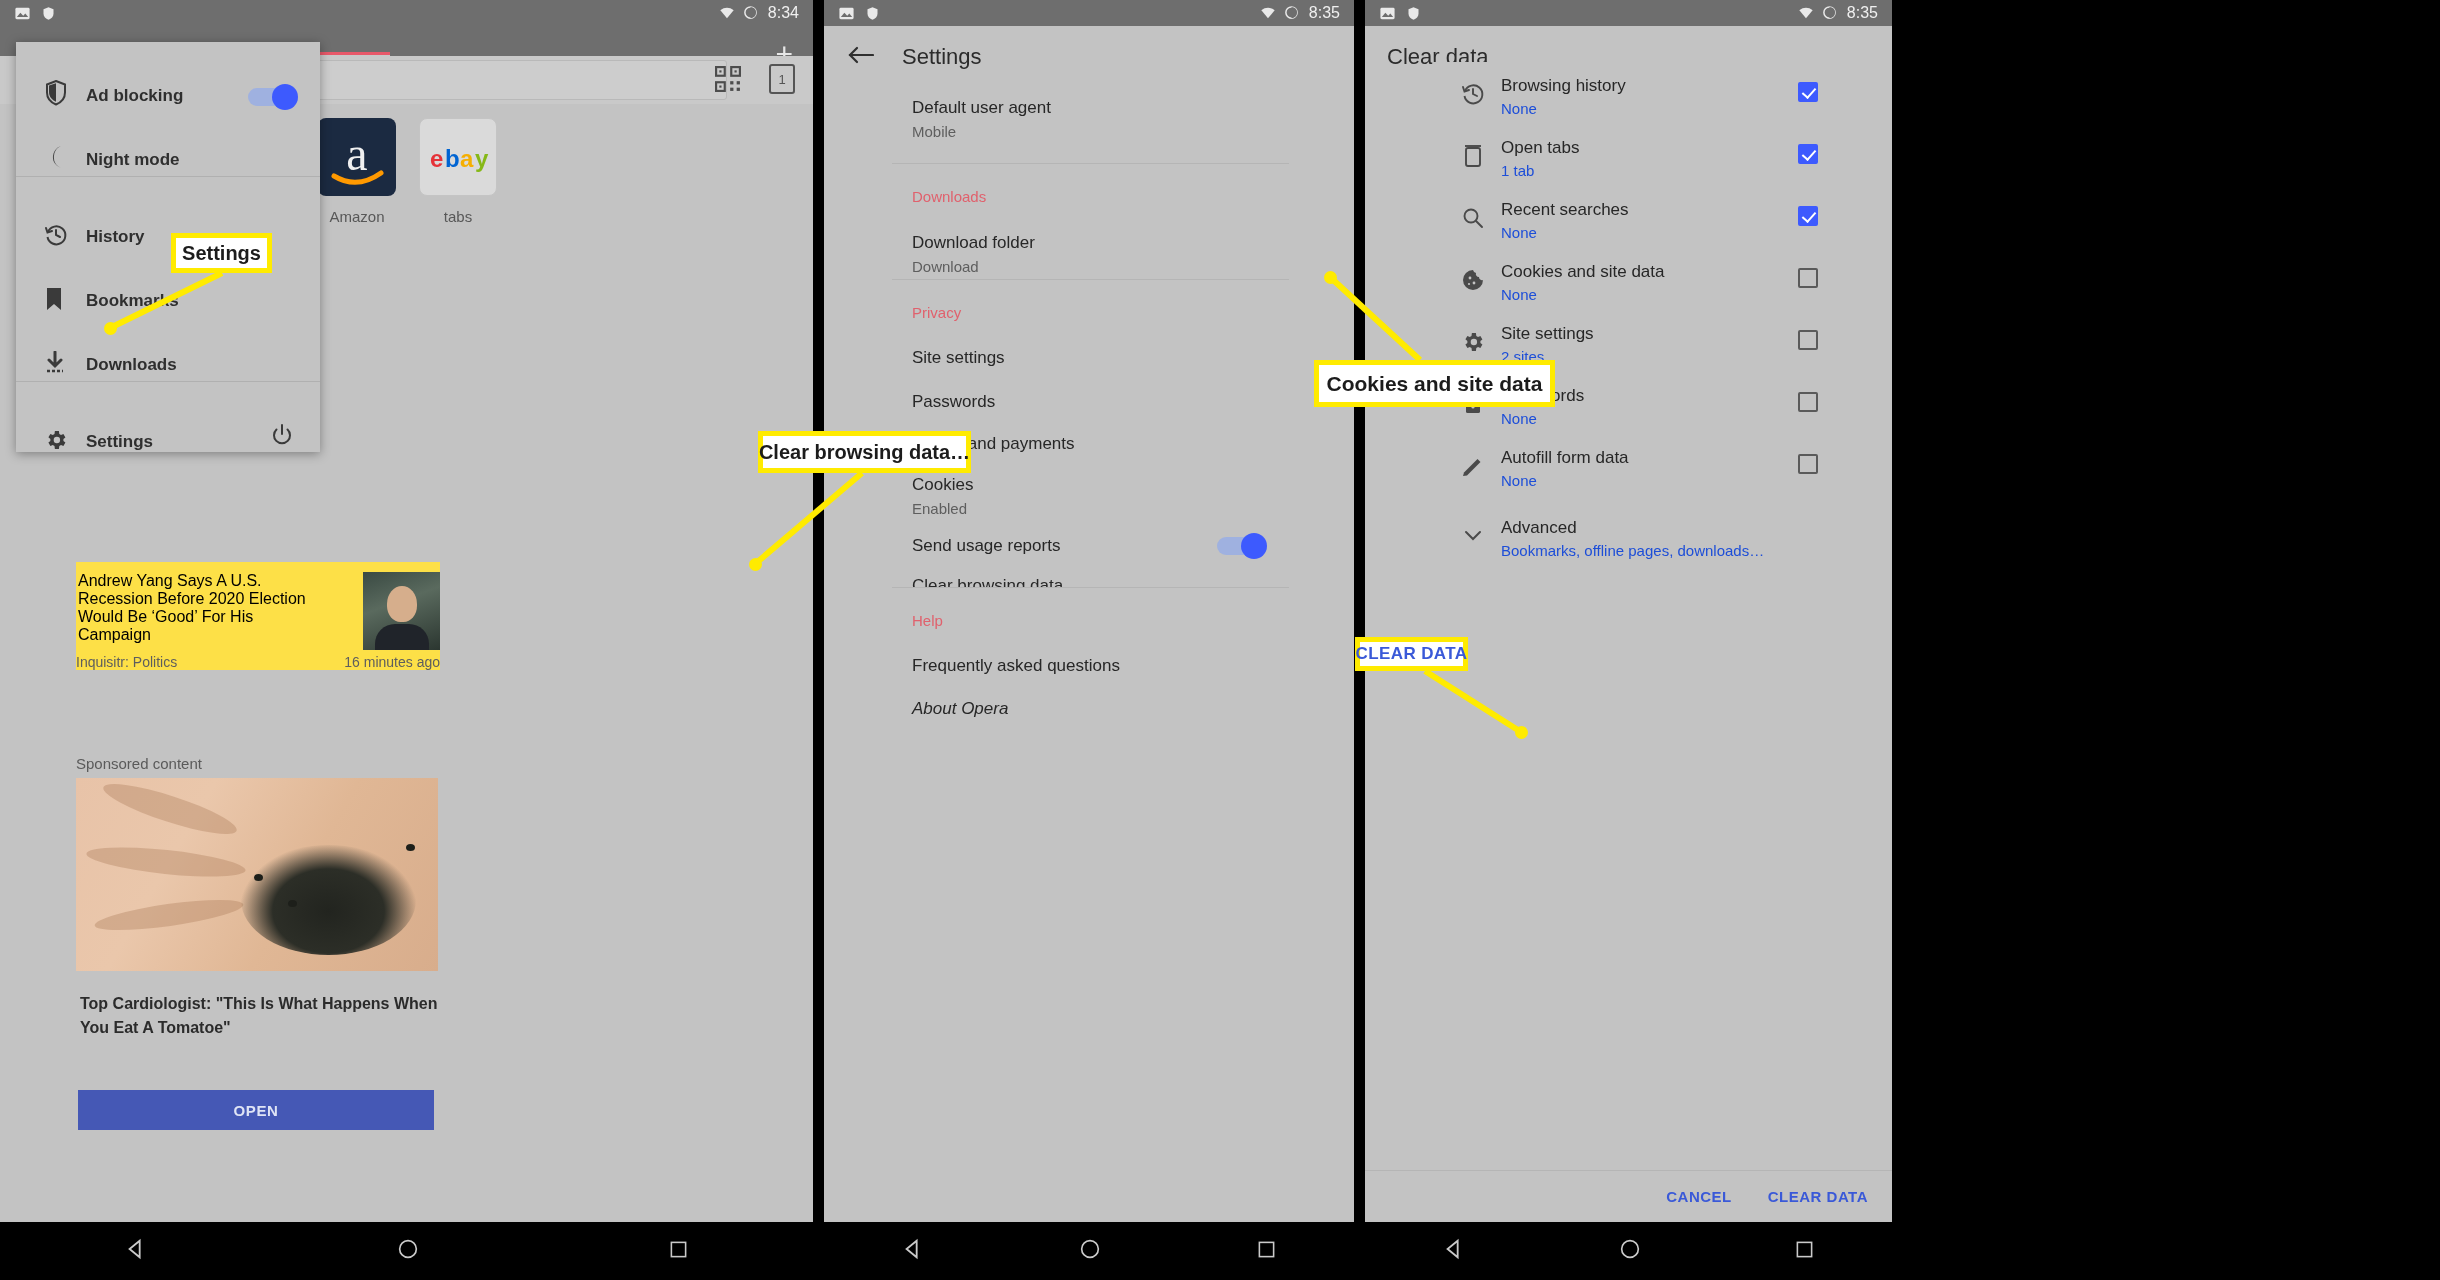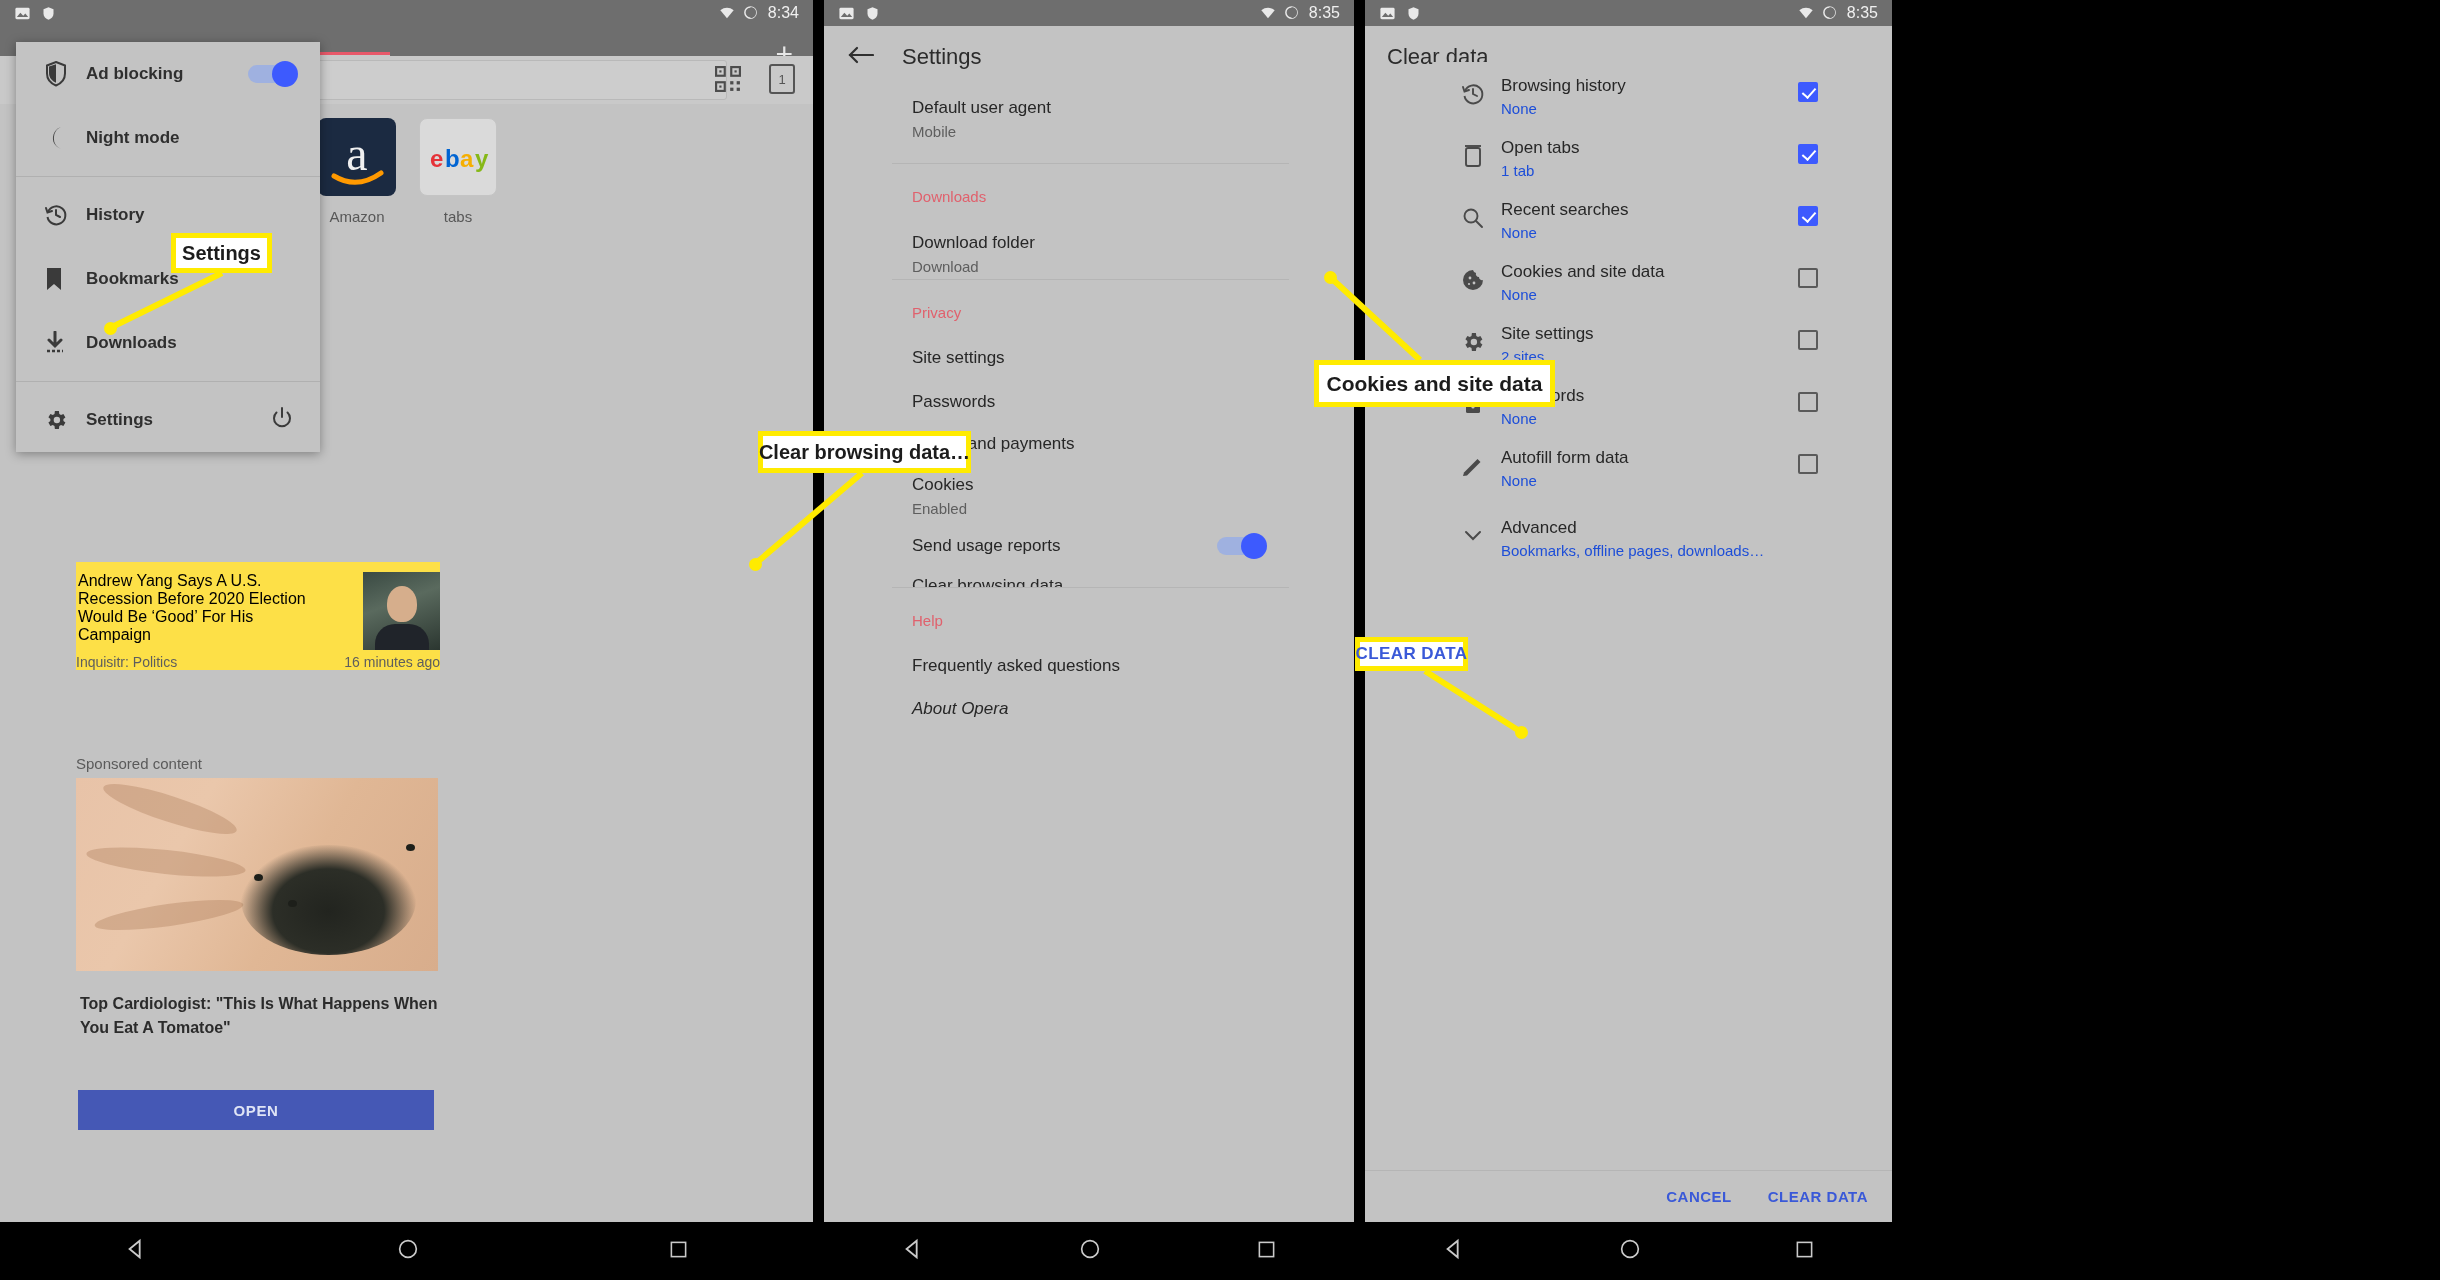--- a/index.html
+++ b/index.html
@@ -94,21 +94,21 @@
   .tile-empty { background: #c9c9c9; border: 1px solid #b6b6b6; position: relative; }
   .tile-empty .plus-v { position:absolute; left:38px; top:28px; width:3px; height:22px; background:#8d8d8d;}
 
   
   .p1-menu {
     position: absolute; left: 16px; top: 42px; width: 304px;
     background: #c3c3c3; box-shadow: 0 2px 10px rgba(0,0,0,.35);
     z-index: 30;
   }
   .menu-row {
-    display: flex; align-items: center; height: 64px; padding: 0 0 0 28px;
+    display: flex; align-items: flex-end; height: 64px; padding: 0 0 0 28px;
     font-size: 17px; color: #2f2f2f; font-weight: bold;
   }
   .menu-row .mi { width: 42px; display: flex; align-items: center; }
   .menu-sep { height: 1px; background: #b0b0b0; margin: 6px 0; }
   .menu-toggle {
     margin-left: auto; margin-right: 26px; width: 46px; height: 18px;
     background: #9fb1e0; border-radius: 9px; position: relative;
   }
   .menu-toggle:after {
     content:""; position:absolute; right:-4px; top:-4px; width:26px; height:26px;

